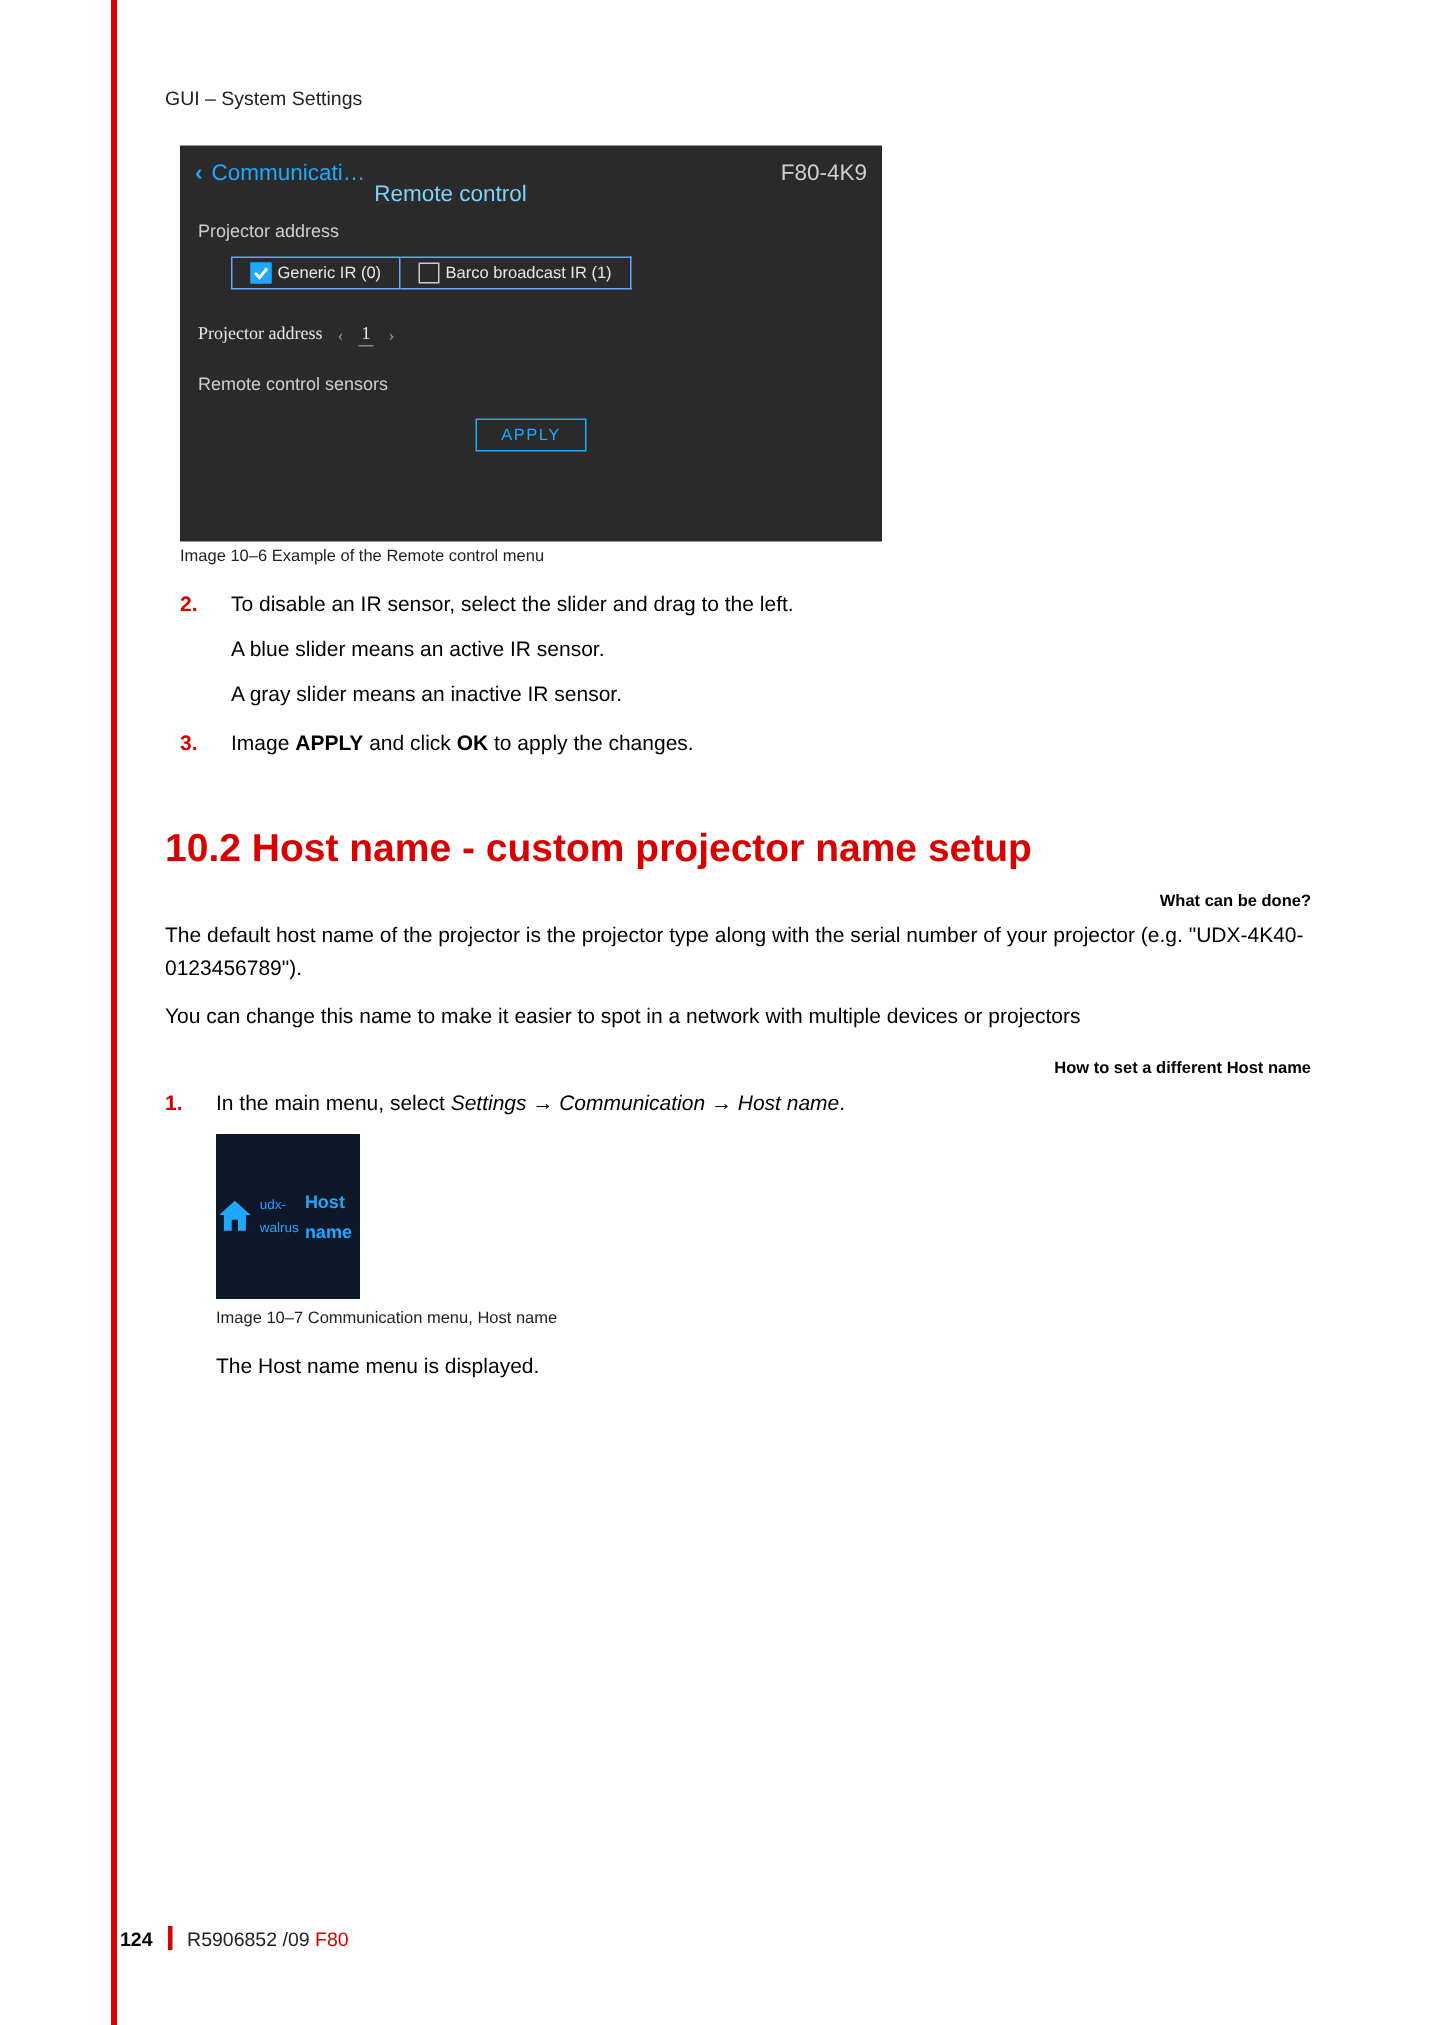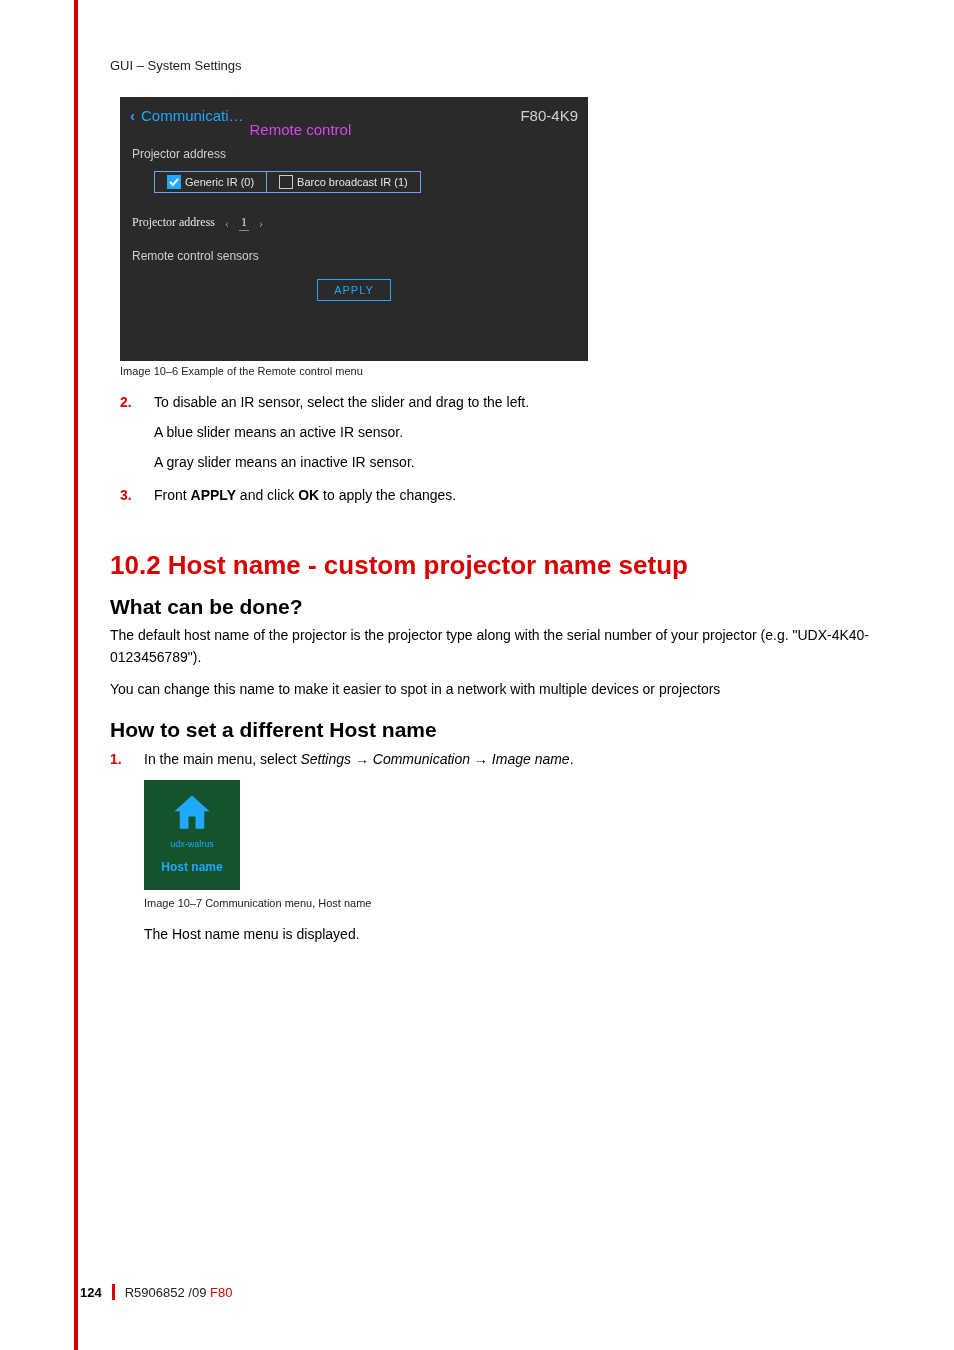--- a/index.html
+++ b/index.html
@@ -5,21 +5,21 @@
   * { box-sizing: border-box; margin: 0; padding: 0; }
   html, body { width: 954px; height: 1350px; background: #fff; font-family: Arial, Helvetica, sans-serif; color: #000; }
   .red-edge { position: absolute; left: 74px; top: 0; width: 4px; height: 1350px; background: #d90000; }
   .page { position: relative; width: 954px; height: 1350px; padding: 58px 80px 40px 110px; }
   .breadcrumb { font-size: 13px; margin-bottom: 24px; color: #222; }
   
   .rc-screenshot { width: 468px; height: 264px; background: #2a2a2a; position: relative; color: #fff; font-size: 12px; }
   .rc-header { height: 36px; display: flex; align-items: center; padding: 0 10px; font-size: 15px; }
   .rc-header .back-chevron { color: #1ea8ff; font-weight: bold; margin-right: 6px; }
   .rc-header .commu { color: #1ea8ff; }
-  .rc-header .title { color: #d946ef; margin-left: 6px; margin-top: 28px; }
+  .rc-header .title { color: #7dd3fc; margin-left: 6px; margin-top: 28px; }
   .rc-header .model { margin-left: auto; color: #cfcfcf; }
   .rc-body { padding: 8px 12px 0 12px; }
   .rc-section-label { color: #cfcfcf; font-size: 12px; margin: 6px 0 10px 0; }
   .rc-checkrow { display: flex; gap: 0; margin-left: 22px; }
   .chkbox { display: flex; align-items: center; border: 1px solid #6aa3ff; padding: 2px 12px; height: 22px; }
   .chkbox + .chkbox { border-left: none; }
   .chkb { width: 14px; height: 14px; border: 1px solid #ccc; display: inline-flex; align-items: center; justify-content: center; margin-right: 4px; }
   .chkb.on { background: #1ea8ff; border-color: #1ea8ff; }
   .chkb.on svg { display: block; }
   .chkb svg { display: none; width: 10px; height: 10px; }
@@ -40,26 +40,26 @@
   
   .caption { font-size: 11px; color: #222; margin-top: 4px; }
   
   .step-list { margin-top: 14px; }
   .step { display: flex; gap: 16px; font-size: 14px; line-height: 1.7; margin-bottom: 4px; }
   .step .num { color: #d90000; font-weight: bold; min-width: 18px; }
   .step .body { flex: 1; }
   .step .body p { margin-bottom: 6px; }
   
   h1.section { color: #d90000; font-size: 26px; font-weight: bold; margin-top: 36px; margin-bottom: 14px; }
-  h3.sub { font-size: 21px; font-weight: bold; margin-bottom: 6px; }
+  h3.sub { font-size: 11px; font-weight: bold; margin-bottom: 6px; text-align: right; }
   p.bodytext { font-size: 14px; line-height: 1.55; margin-bottom: 10px; }
   .italic { font-style: italic; }
   .bold { font-weight: bold; }
   
-  .host-tile { width: 96px; height: 110px; background: #14532d; margin-top: 8px; display: flex; flex-direction: column; align-items: center; justify-content: center; gap: 4px; }
+  .host-tile { width: 96px; height: 110px; background: #0f172a; margin-top: 8px; display: flex; flex-direction: row; align-items: center; justify-content: center; gap: 4px; }
   .host-tile .house { width: 42px; height: 40px; }
   .host-tile .sub { font-size: 9px; color: #1ea8ff; }
   .host-tile .main { font-size: 12px; color: #1ea8ff; font-weight: bold; }
   
   .footer { position: absolute; left: 80px; bottom: 50px; display: flex; align-items: center; gap: 10px; font-size: 13px; }
   .footer .pnum { font-weight: bold; }
   .footer .bar { width: 3px; height: 16px; background: #d90000; }
   .footer .doc { color: #222; }
   .footer .model { color: #d90000; }
 
@@ -123,41 +123,41 @@
         <div class="body">
           <p>To disable an IR sensor, select the slider and drag to the left.</p>
           <p>A blue slider means an active IR sensor.</p>
           <p>A gray slider means an inactive IR sensor.</p>
         </div>
       </div>
       <div class="step">
         <div class="num">3.</div>
         <div class="body">
           <p>
-            <span>Front </span><span class="bold">APPLY</span><span> and click </span><span class="bold">OK</span><span> to apply the changes.</span>
+            <span>Image </span><span class="bold">APPLY</span><span> and click </span><span class="bold">OK</span><span> to apply the changes.</span>
           </p>
         </div>
       </div>
     </div>
   </div>
 
   <h1 class="section">10.2 Host name - custom projector name setup</h1>
 
   <h3 class="sub">What can be done?</h3>
   <p class="bodytext">The default host name of the projector is the projector type along with the serial number of your projector (e.g. "UDX-4K40-0123456789").</p>
   <p class="bodytext">You can change this name to make it easier to spot in a network with multiple devices or projectors</p>
 
   <h3 class="sub" style="margin-top:18px;">How to set a different Host name</h3>
 
   <div class="step-list" style="margin-top:4px;">
     <div class="step">
       <div class="num">1.</div>
       <div class="body">
         <p>
-          <span>In the main menu, select </span><span class="italic">Settings → Communication → Image name</span><span>.</span>
+          <span>In the main menu, select </span><span class="italic">Settings → Communication → Host name</span><span>.</span>
         </p>
 
         <div class="host-tile">
           <svg class="house" viewBox="0 0 48 44">
             <path d="M24 2 L44 20 L38 20 L38 40 L28 40 L28 26 L20 26 L20 40 L10 40 L10 20 L4 20 Z" fill="#1ea8ff"></path>
           </svg>
           <div class="sub">udx-walrus</div>
           <div class="main">Host name</div>
         </div>
         <div class="caption">Image 10–7  Communication menu, Host name</div>

